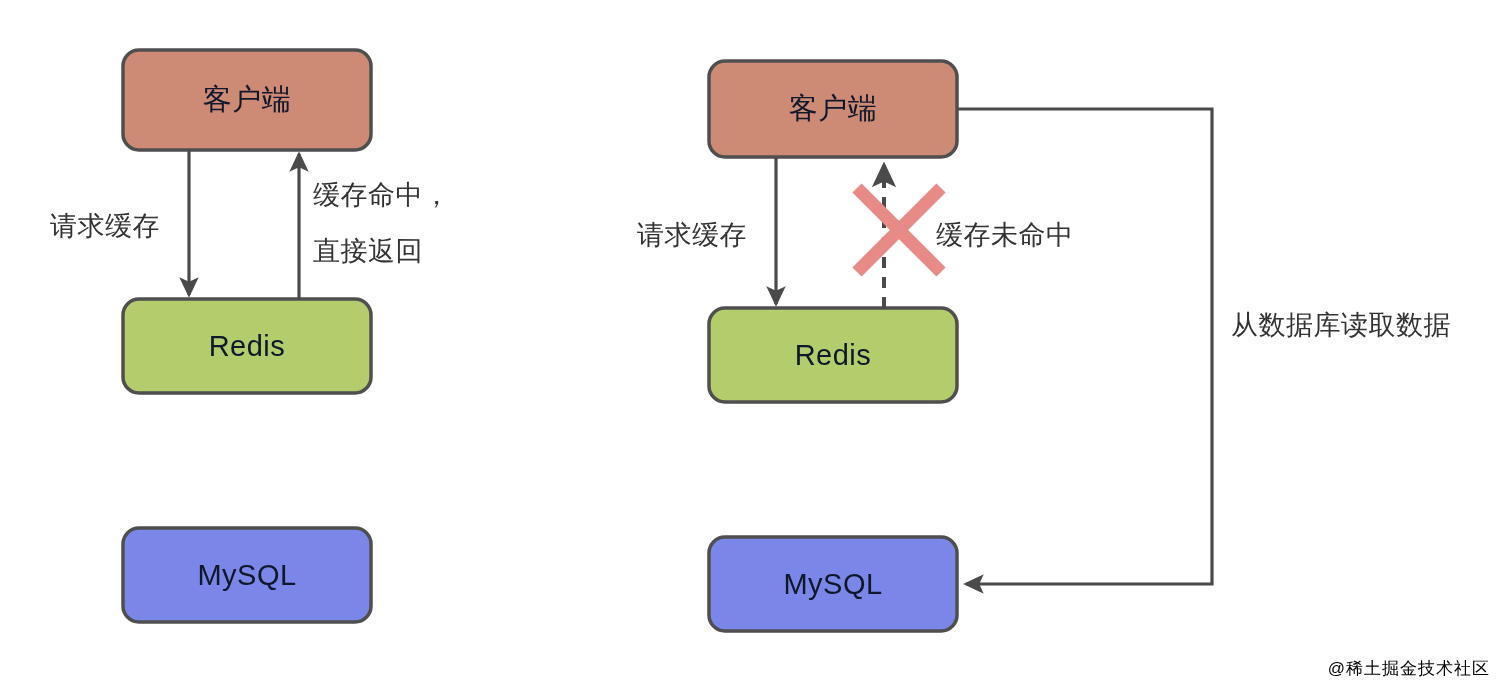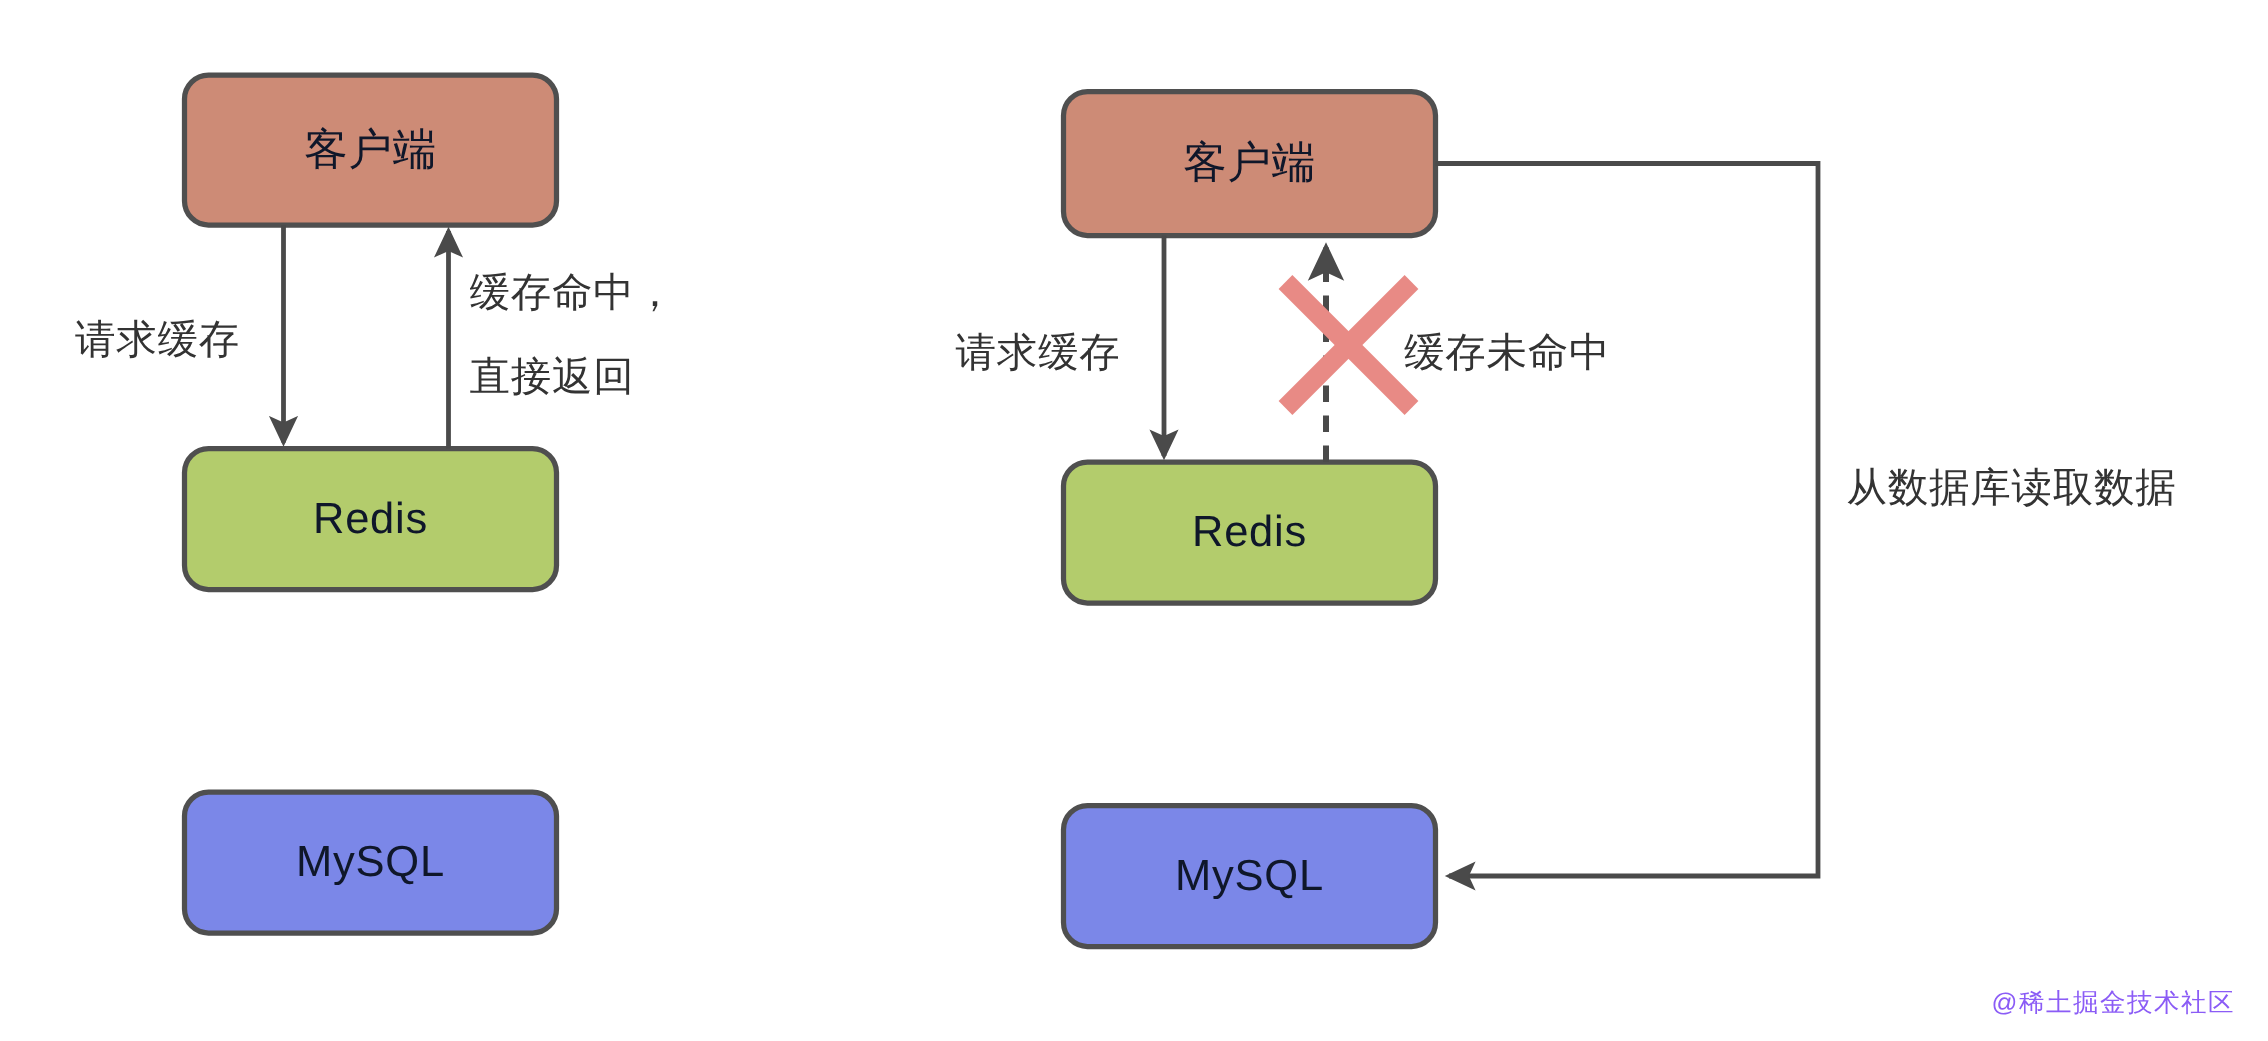--- a/index.html
+++ b/index.html
@@ -38,21 +38,21 @@
   .box-text {
     font-size: 29px;
     color: #0f172a;
     letter-spacing: 0.5px;
   }
   .watermark {
     position: absolute;
     right: 22px;
     bottom: 14px;
     font-size: 17px;
-    color: #8b5cf6;
+    color: #000000;
     letter-spacing: 1px;
   }
 </style>
 </head>
 <body>
 
 <svg id="canvas" viewBox="0 0 1512 694" xmlns="http://www.w3.org/2000/svg">
   <defs>
     <marker id="arrow-solid" viewBox="0 0 12 12" refX="9.5" refY="6" markerWidth="7" markerHeight="7" orient="auto-start-reverse">
       <path d="M 0 0.8 L 11 6 L 0 11.2 L 2.4 6 Z" fill="#4a4a4a"></path>

